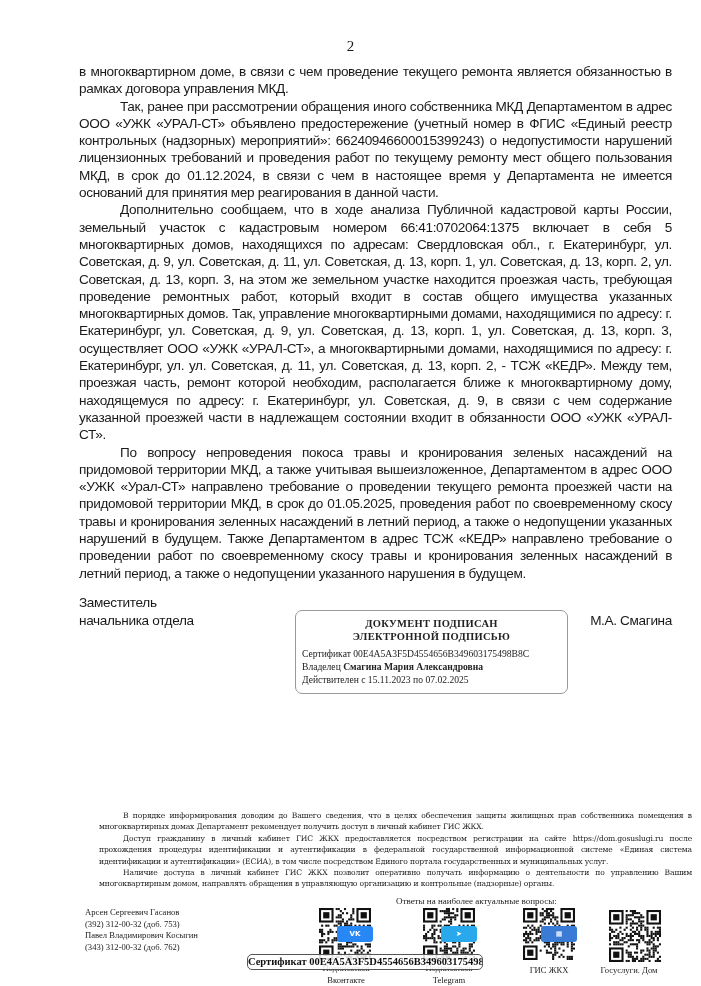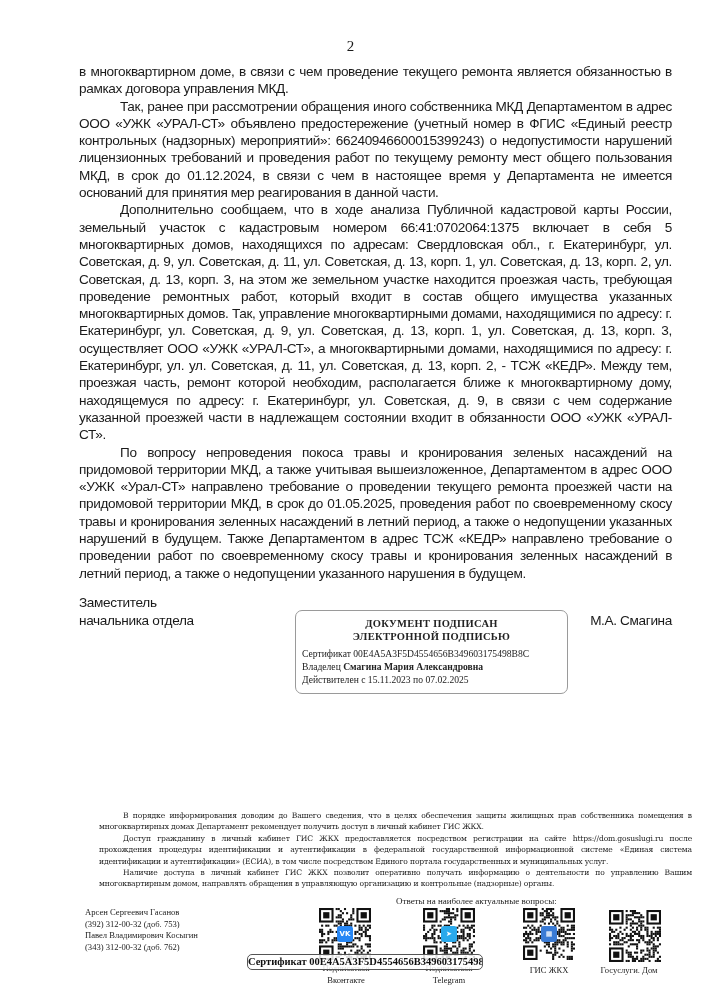--- a/index.html
+++ b/index.html
@@ -17,21 +17,21 @@
     .stamp-lines { margin-top: 4px; }
     .notice { position: absolute; left: 79px; top: 810px; width: 593px; font-family: "DejaVu Serif", serif; font-size: 7.6px; line-height: 11.4px; letter-spacing: -0.15px; color: #222; margin-left: 20px; }
     .notice p { margin: 0; text-align: justify; text-align-last: left; }
     .notice p.indent { text-indent: 24px; }
     .contacts { position: absolute; left: 85px; top: 907px; font-family: "Liberation Serif", serif; font-size: 8.6px; line-height: 11.6px; color: #222; }
     .qr-heading { position: absolute; left: 396px; top: 896px; font-family: "Liberation Serif", serif; font-size: 9px; color: #222; }
     .qr { position: absolute; width: 52px; height: 52px; }
     .qr svg { width: 52px; height: 52px; display: block; }
     .qr-label { position: absolute; font-family: "Liberation Serif", serif; font-size: 8.6px; line-height: 12px; text-align: center; color: #222; width: 90px; }
     .cert-pill { position: absolute; left: 247px; top: 954px; width: 236px; height: 16px; border: 1px solid #555; border-radius: 5px; box-sizing: border-box; background: rgba(255,255,255,0.85); font-family: "Liberation Serif", serif; font-weight: bold; font-size: 10.5px; line-height: 14px; text-align: center; white-space: nowrap; overflow: hidden; color: #111; }
-    .badge { position: absolute; left: 18px; top: 18px; width: 16px; height: 16px; border-radius: 3px; display: flex; align-items: center; justify-content: center; font-family: "DejaVu Sans", sans-serif; font-size: 7px; font-weight: bold; color: #fff; }
+    .badge { position: absolute; left: 18px; top: 18px; width: 36px; height: 16px; border-radius: 3px; display: flex; align-items: center; justify-content: center; font-family: "DejaVu Sans", sans-serif; font-size: 7px; font-weight: bold; color: #fff; }
   </style>
 </head>
 <body>
 
 <div class="page-number">2</div>
 
 <div class="body-text">
   <p>в многоквартирном доме, в связи с чем проведение текущего ремонта является обязанностью в рамках договора управления МКД.</p>
   <p class="indent">Так, ранее при рассмотрении обращения иного собственника МКД Департаментом в адрес ООО «УЖК «УРАЛ-СТ» объявлено предостережение (учетный номер в ФГИС «Единый реестр контрольных (надзорных) мероприятий»: 66240946600015399243) о недопустимости нарушений лицензионных требований и проведения работ по текущему ремонту мест общего пользования МКД, в срок до 01.12.2024, в связи с чем в настоящее время у Департамента не имеется оснований для принятия мер реагирования в данной части.</p>
   <p class="indent">Дополнительно сообщаем, что в ходе анализа Публичной кадастровой карты России, земельный участок с кадастровым номером 66:41:0702064:1375 включает в себя 5 многоквартирных домов, находящихся по адресам: Свердловская обл., г. Екатеринбург, ул. Советская, д. 9, ул. Советская, д. 11, ул. Советская, д. 13, корп. 1, ул. Советская, д. 13, корп. 2, ул. Советская, д. 13, корп. 3, на этом же земельном участке находится проезжая часть, требующая проведение ремонтных работ, который входит в состав общего имущества указанных многоквартирных домов. Так, управление многоквартирными домами, находящимися по адресу: г. Екатеринбург, ул. Советская, д. 9, ул. Советская, д. 13, корп. 1, ул. Советская, д. 13, корп. 3, осуществляет ООО «УЖК «УРАЛ-СТ», а многоквартирными домами, находящимися по адресу: г. Екатеринбург, ул. ул. Советская, д. 11, ул. Советская, д. 13, корп. 2, - ТСЖ «КЕДР». Между тем, проезжая часть, ремонт которой необходим, располагается ближе к многоквартирному дому, находящемуся по адресу: г. Екатеринбург, ул. Советская, д. 9, в связи с чем содержание указанной проезжей части в надлежащем состоянии входит в обязанности ООО «УЖК «УРАЛ-СТ».</p>

